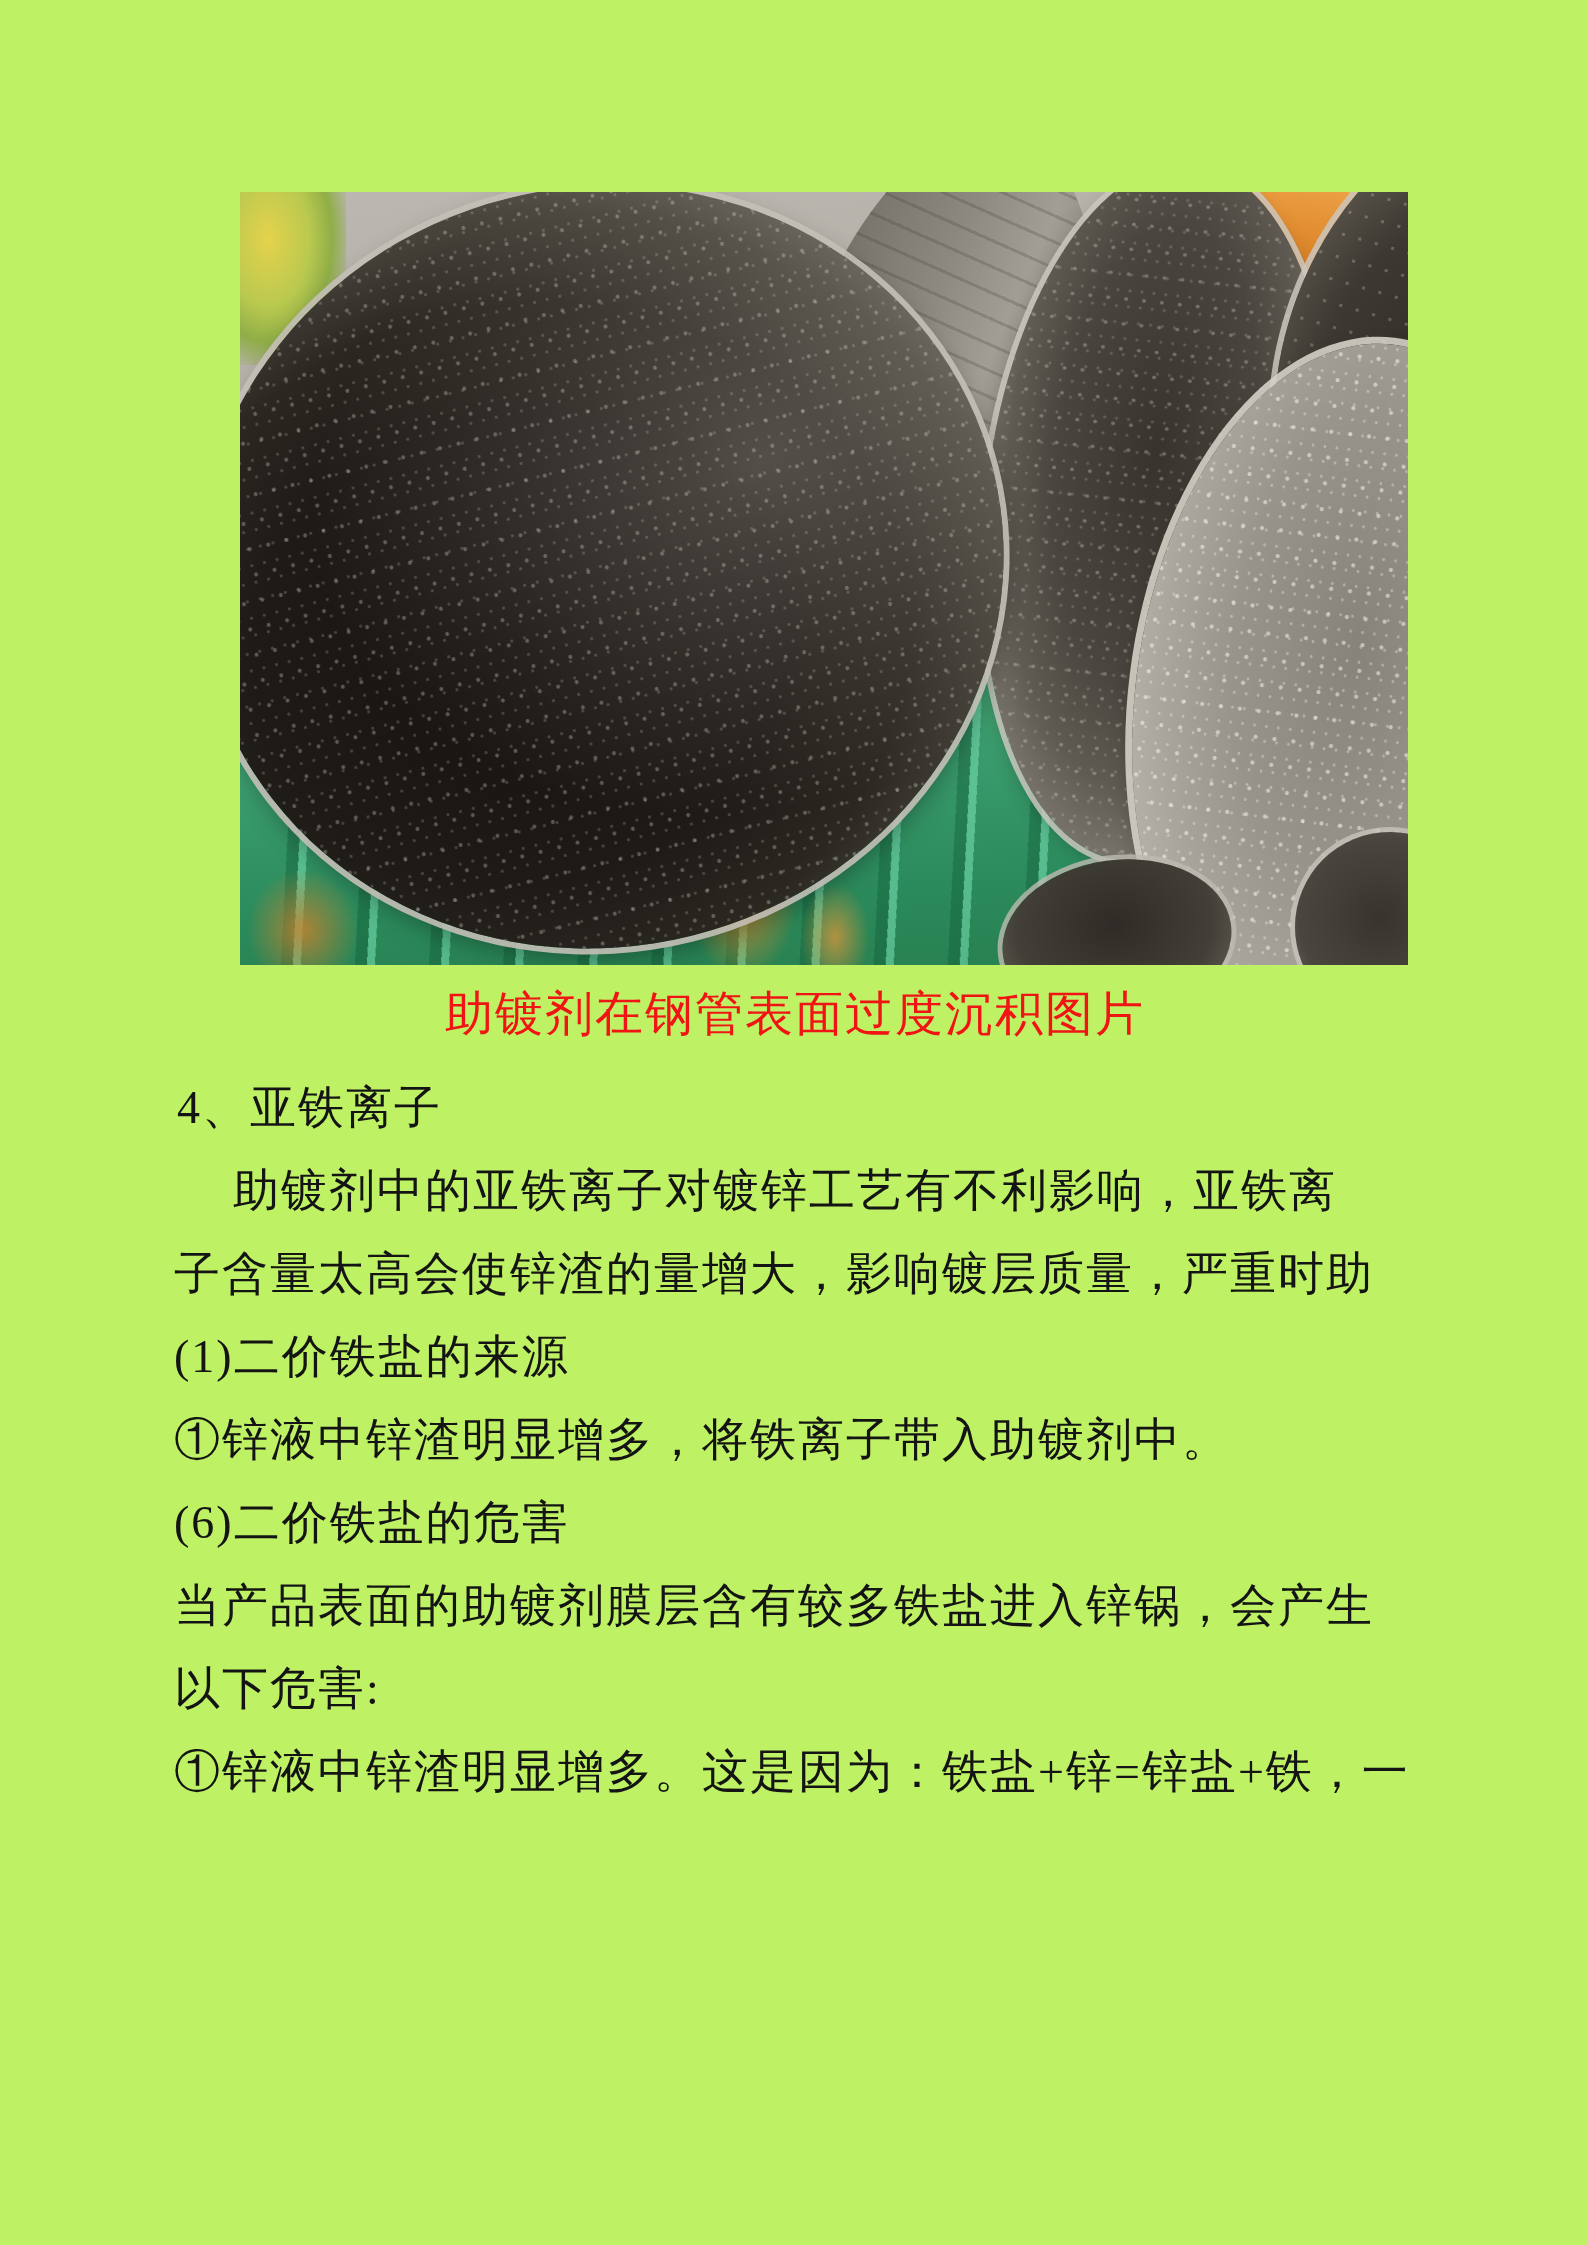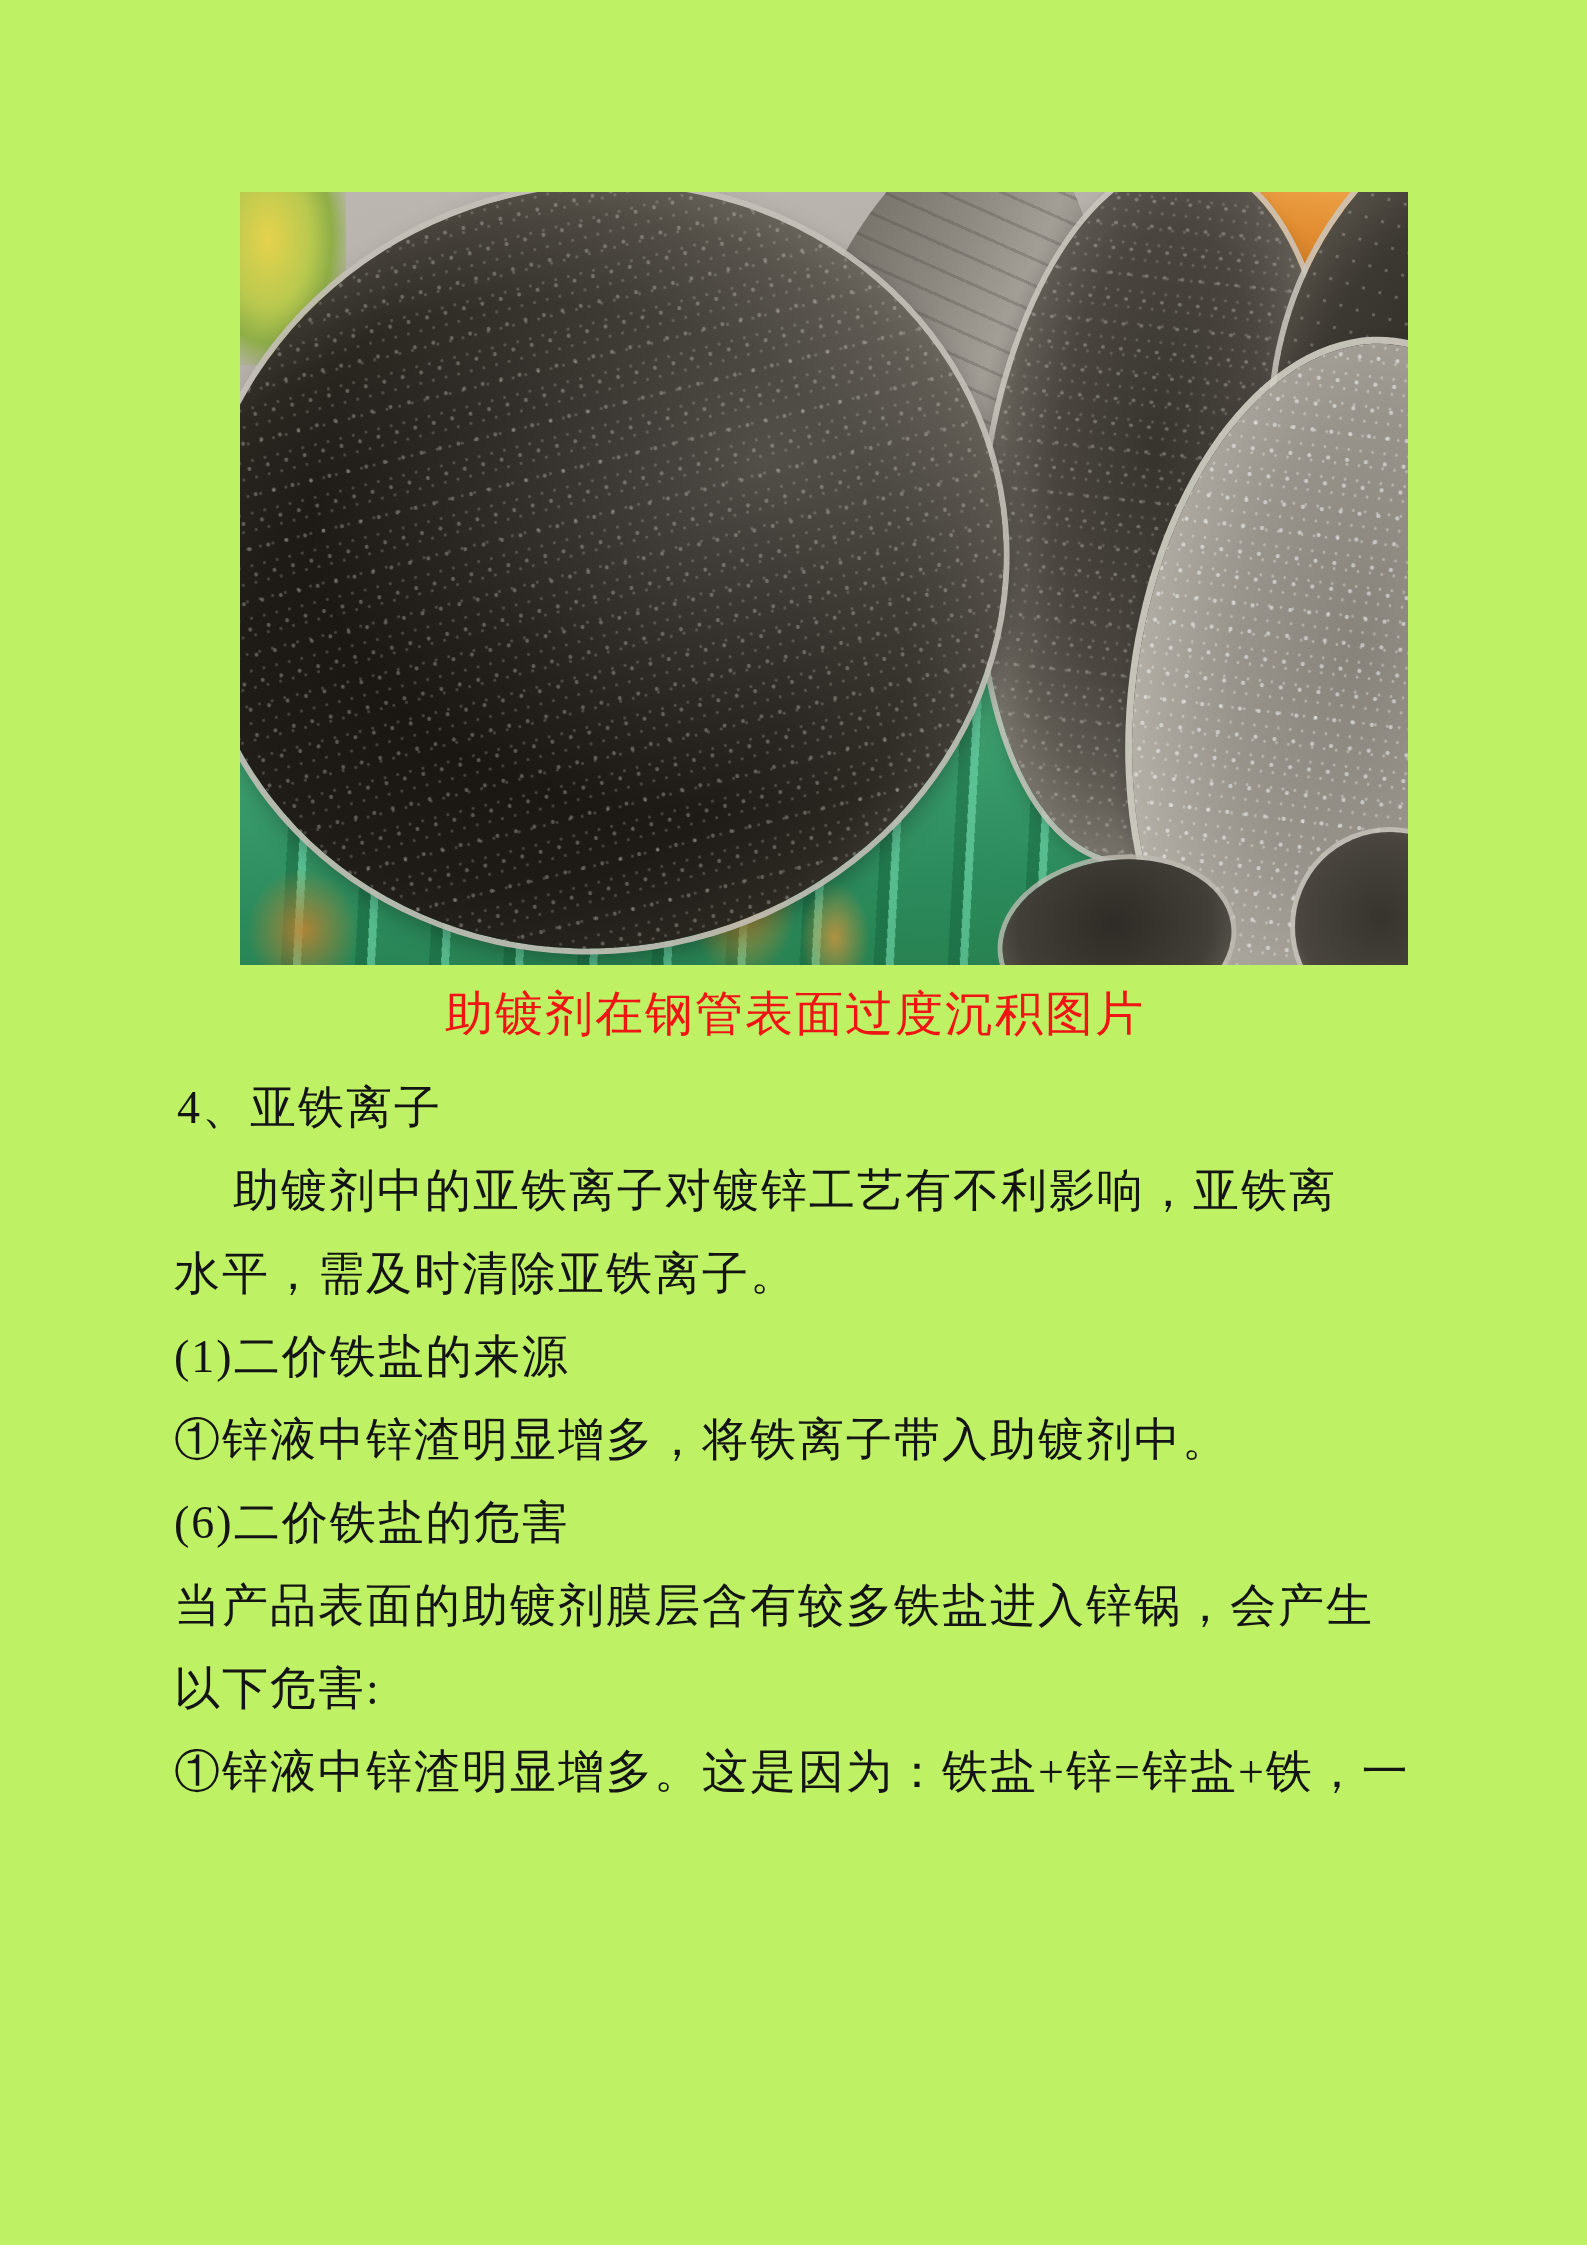--- a/index.html
+++ b/index.html
@@ -140,21 +140,21 @@
     <div class="pipe p-small-dark"></div>
     <div class="pipe p-small-right"></div>
     <div class="pipe p-big"></div>
   </div>
 
   <div class="caption">助镀剂在钢管表面过度沉积图片</div>
 
   <div class="bodytext">
     <div class="line heading">4、亚铁离子</div>
     <div class="line indent">助镀剂中的亚铁离子对镀锌工艺有不利影响，亚铁离</div>
-    <div class="line">水平，需及时清除亚铁离子。</div>
+    <div class="line">子含量太高会使锌渣的量增大，影响镀层质量，严重时助</div>
     <div class="line">(1)二价铁盐的来源</div>
     <div class="line">①锌液中锌渣明显增多，将铁离子带入助镀剂中。</div>
     <div class="line">(6)二价铁盐的危害</div>
     <div class="line">当产品表面的助镀剂膜层含有较多铁盐进入锌锅，会产生</div>
     <div class="line">以下危害:</div>
     <div class="line">①锌液中锌渣明显增多。这是因为：铁盐+锌=锌盐+铁，一</div>
   </div>
 
 </div>
 

